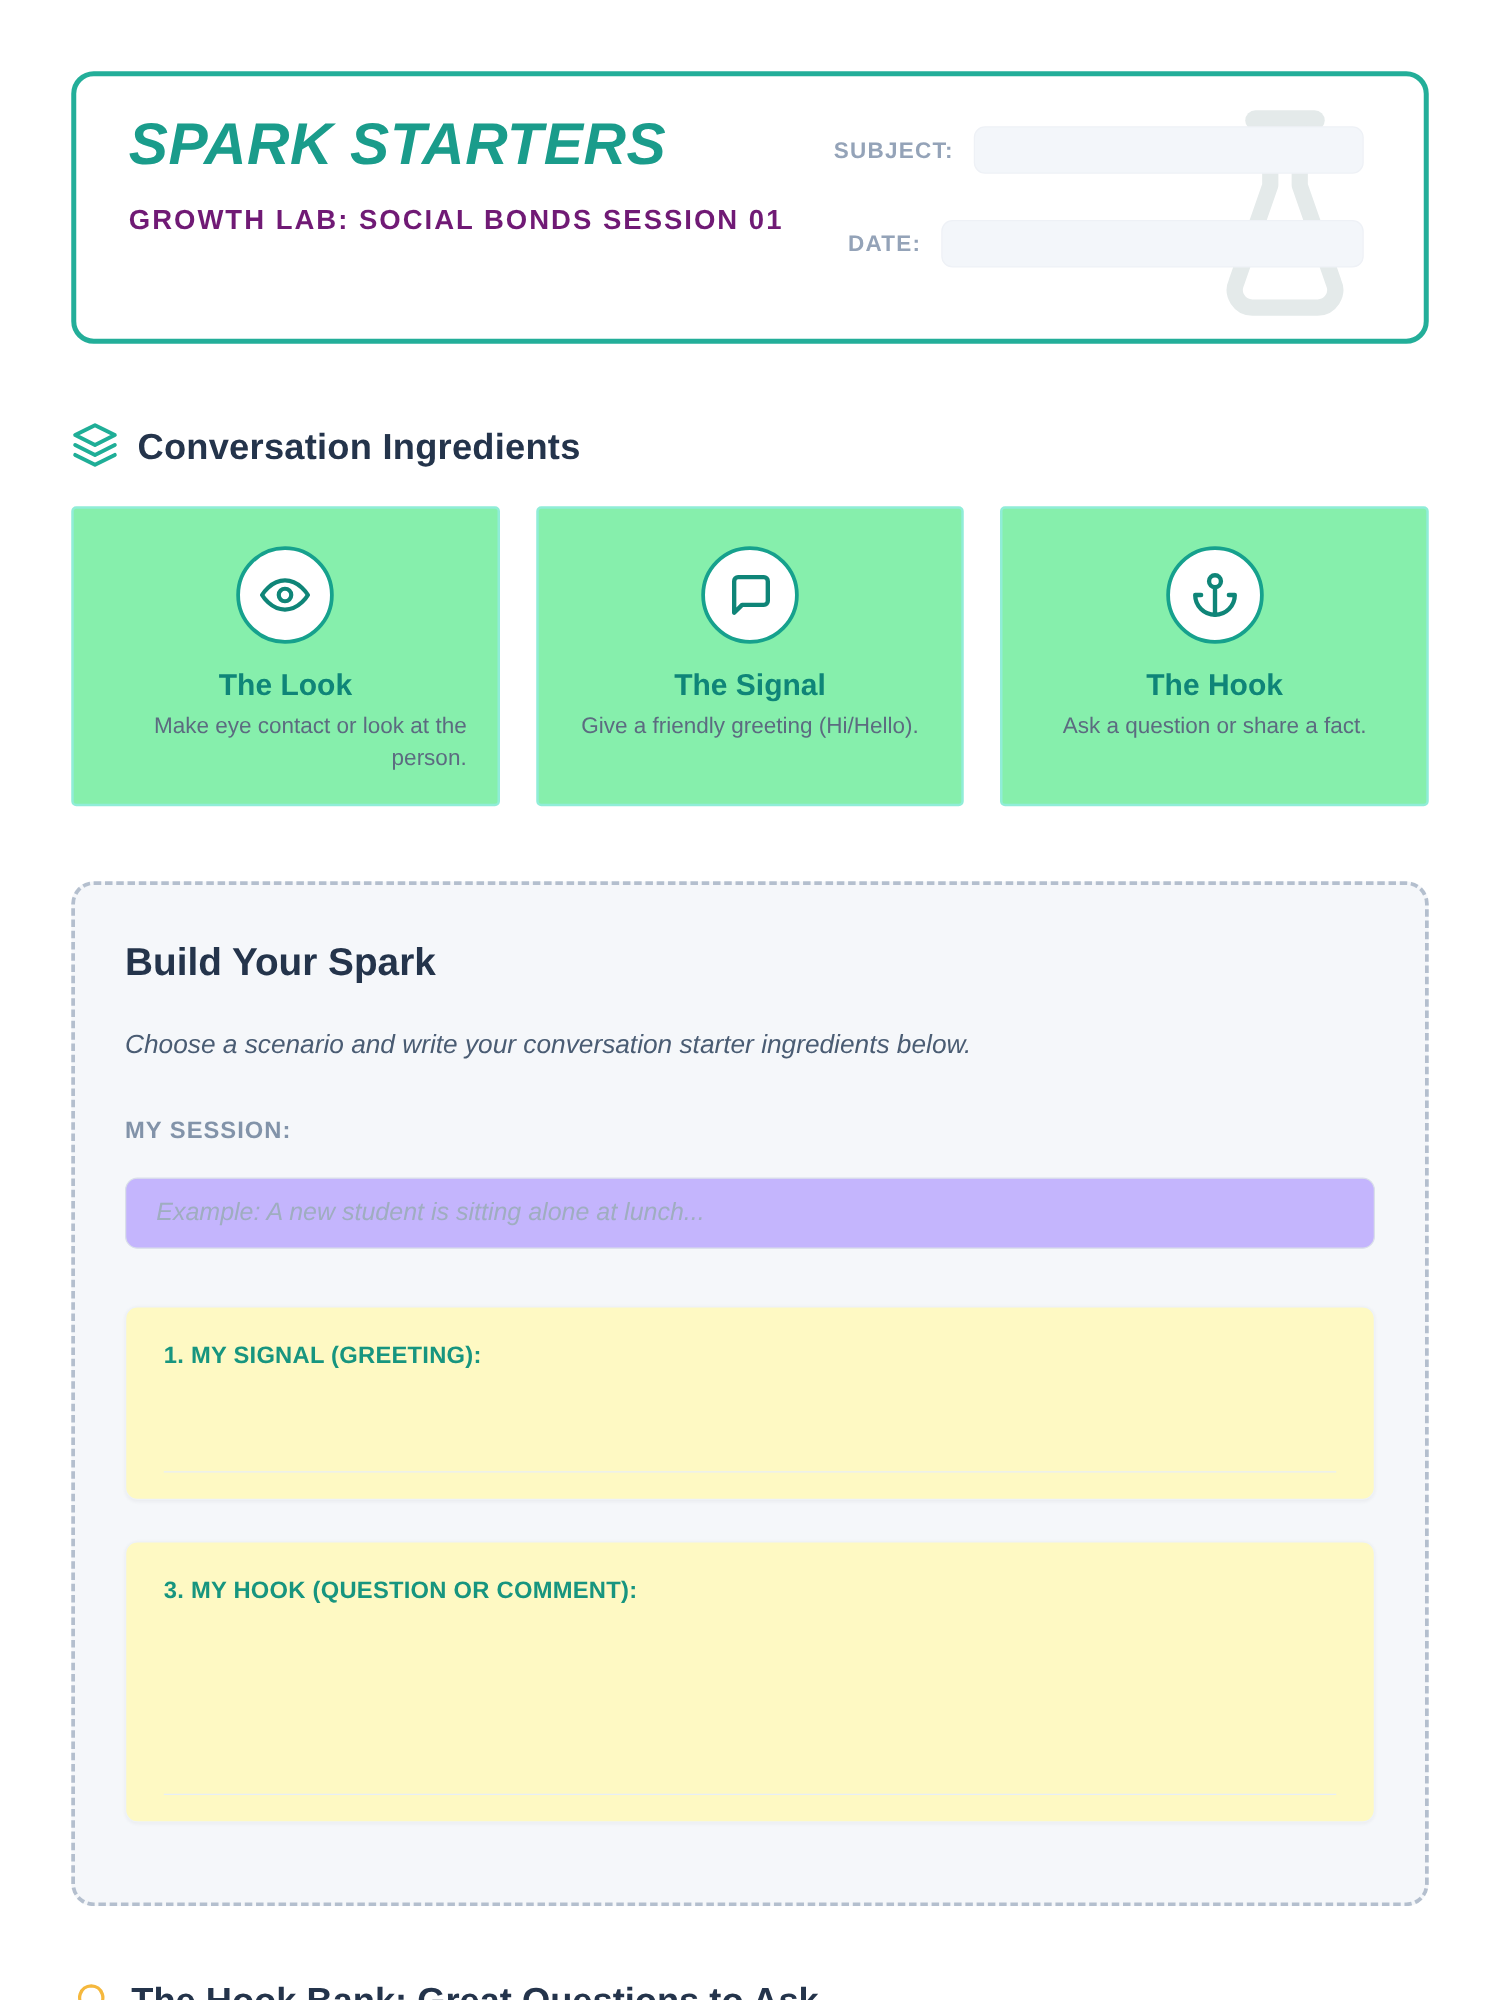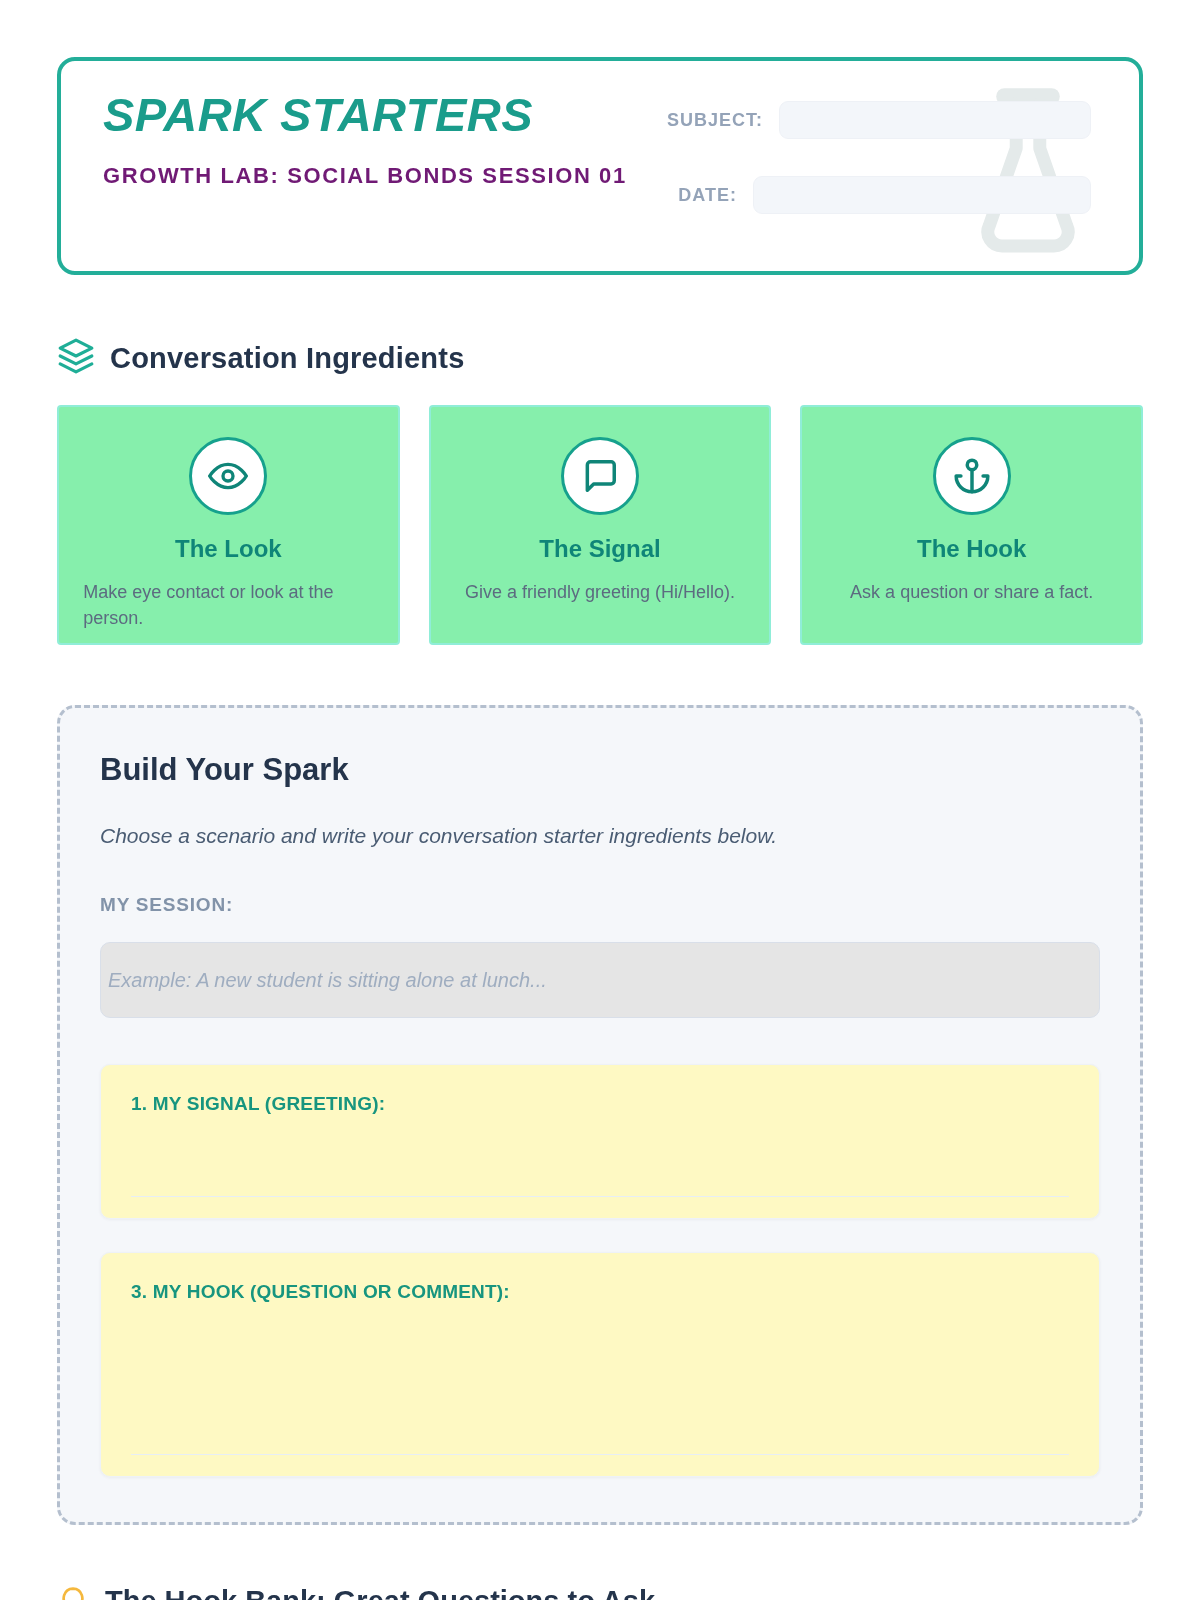--- a/index.html
+++ b/index.html
@@ -86,25 +86,25 @@
     background: #ffffff;
     display: flex; align-items: center; justify-content: center;
   }
   .ing-title {
     margin-top: 20px;
     font-size: 24px;
     font-weight: bold;
     color: #0f8578;
   }
   .ing-desc {
-    margin-top: 16px;
+    margin-top: 4px;
     font-size: 18px;
     color: #5c6b80;
     line-height: 1.45;
-    text-align: left;
+    text-align: right;
     max-width: 290px;
   }
 
   
   .builder {
     margin-top: 60px;
     height: 820px;
     background: #f5f7fa;
     border: 3px dashed #b4bfce;
     border-radius: 18px;
@@ -120,25 +120,25 @@
   .scenario-label {
     margin-top: 46px;
     font-size: 19px;
     font-weight: bold;
     color: #8293a9;
     letter-spacing: 0.8px;
   }
   .scenario-input {
     margin-top: 26px;
     width: 100%;
-    height: 76px;
-    background: #e5e5e5;
+    height: 57px;
+    background: #c4b5fd;
     border: 1px solid #d9dfe9;
     border-radius: 10px;
-    padding: 0 7px;
+    padding: 0 24px;
     font-size: 20px;
     font-style: italic;
     color: #374a61;
     outline: none;
     font-family: "Liberation Sans", sans-serif;
   }
   .scenario-input::placeholder { color: #9fadc0; font-style: italic; }
 
   .write-card {
     background: #fef9c3;

